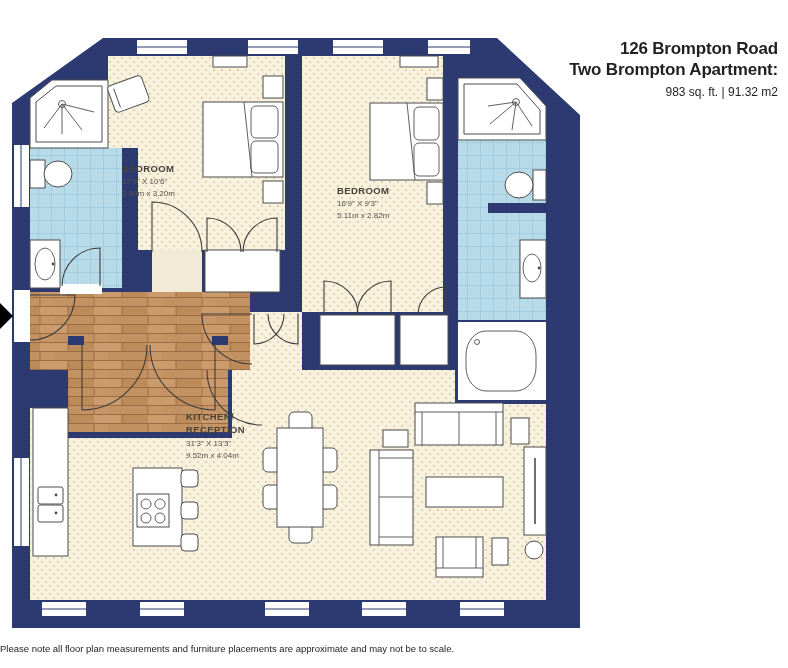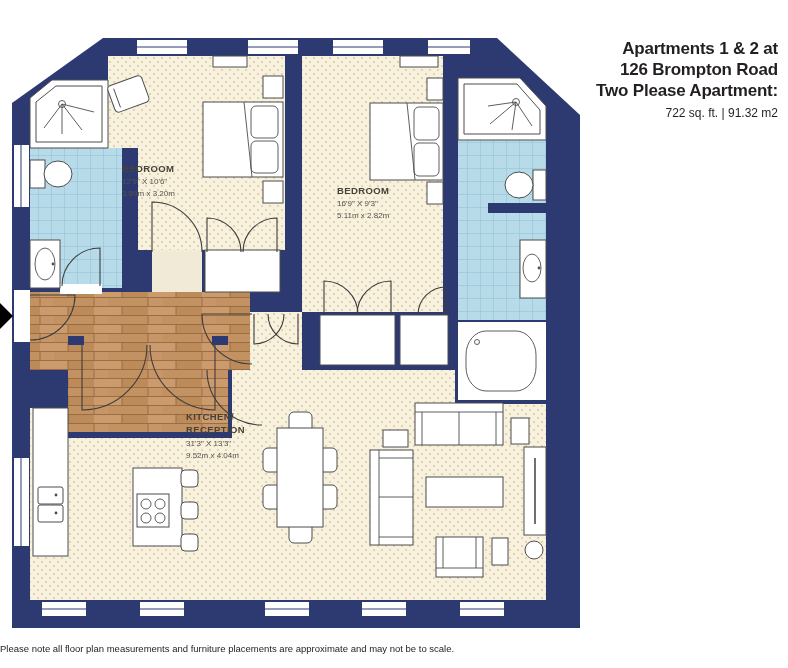--- a/index.html
+++ b/index.html
@@ -291,21 +291,20 @@
     <text class="room-dim" x="337" y="218">5.11m x 2.82m</text>
 
     <text class="room-name" x="186" y="420">KITCHEN/</text>
     <text class="room-name" x="186" y="433">RECEPTION</text>
     <text class="room-dim" x="186" y="446">31'3" X 13'3"</text>
     <text class="room-dim" x="186" y="458">9.52m x 4.04m</text>
   </g>
 </svg>
 
 <div id="title-block">
-  <div class="title-line">Apartments 1 &amp; 2 at</div>
   <div class="title-line">126 Brompton Road</div>
-  <div class="title-line">Two Please Apartment:</div>
-  <div class="area-line">722 sq. ft. | 91.32 m2</div>
+  <div class="title-line">Two Brompton Apartment:</div>
+  <div class="area-line">983 sq. ft. | 91.32 m2</div>
 </div>
 
 <div id="footer-note">Please note all floor plan measurements and furniture placements are approximate and may not be to scale.</div>
 
 </div>
 
 </body></html>

